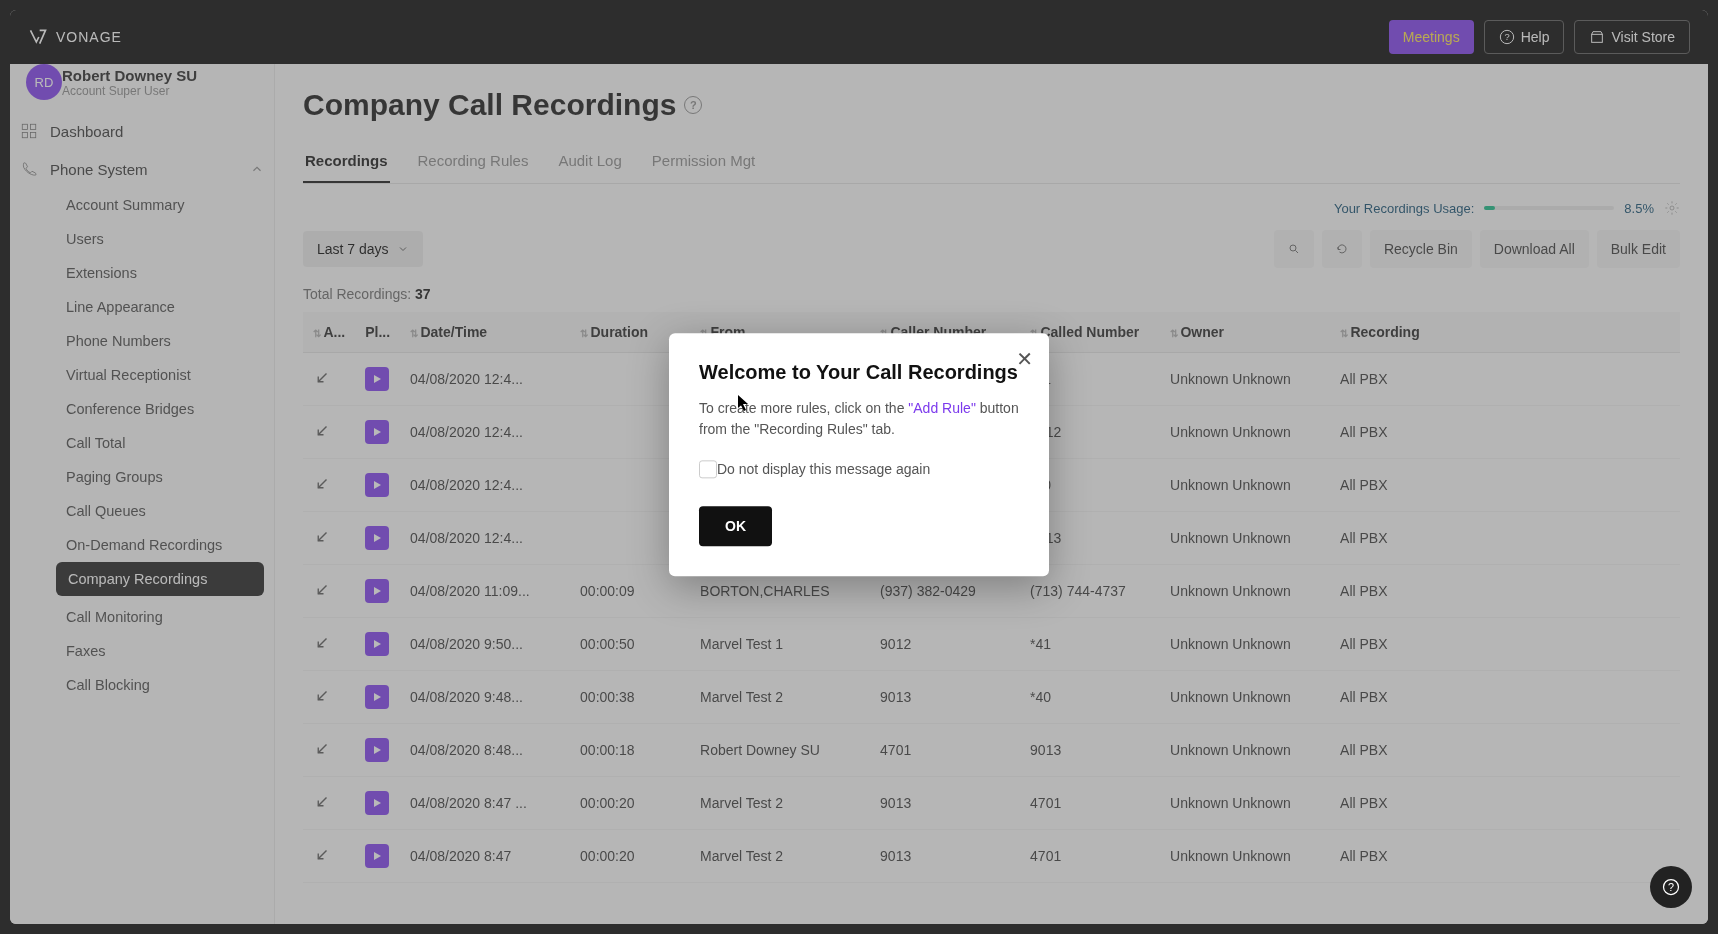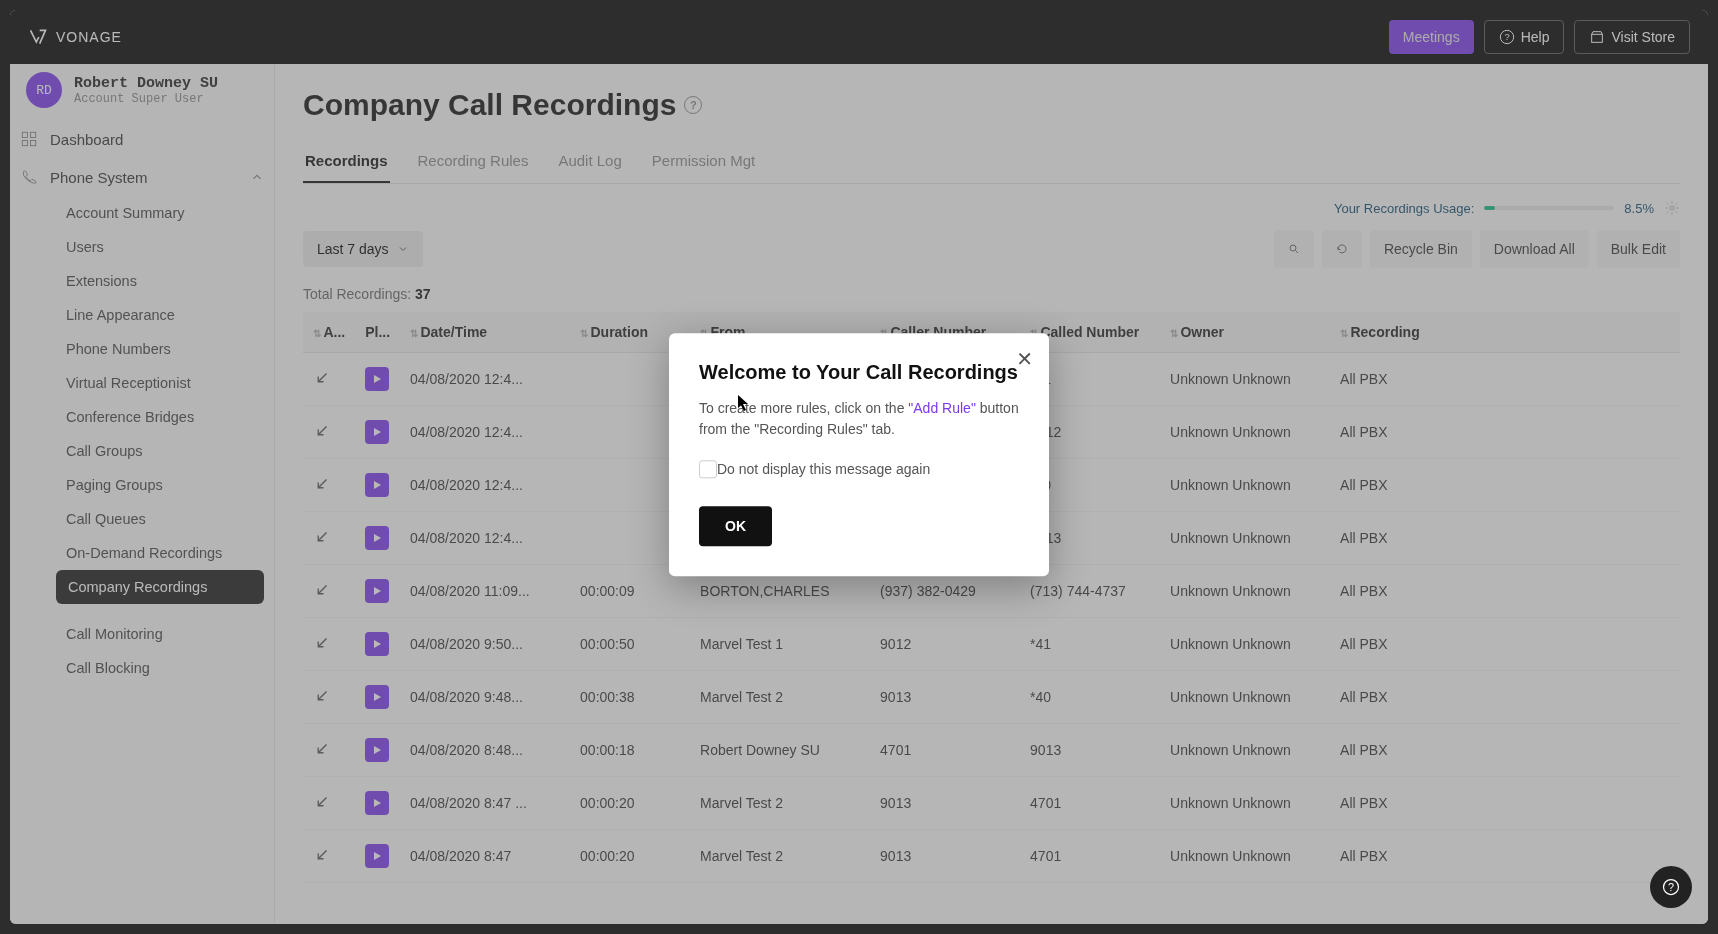--- a/index.html
+++ b/index.html
@@ -3,32 +3,32 @@
 <meta charset="utf-8">
 <style>
 * { box-sizing: border-box; margin: 0; padding: 0; }
 body { font-family: -apple-system, BlinkMacSystemFont, "Segoe UI", Arial, sans-serif; background: #000; width: 1718px; height: 934px; overflow: hidden; position: relative; }
 .app-shell { position: absolute; top: 10px; left: 10px; right: 10px; bottom: 10px; background: #f5f5f5; border-radius: 6px; overflow: hidden; display: flex; flex-direction: column; }
 .header { background: #000; height: 54px; display: flex; align-items: center; padding: 0 18px; }
 .logo { display: flex; align-items: center; color: #fff; font-weight: 400; letter-spacing: 1px; font-size: 14px; }
 .logo svg { margin-right: 8px; }
 .header-right { margin-left: auto; display: flex; gap: 10px; }
 .hbtn { display: inline-flex; align-items: center; gap: 6px; height: 34px; padding: 0 14px; border-radius: 4px; font-size: 14px; cursor: pointer; }
-.hbtn.meetings { background: #7c3aed; color: #e5e5e5; border: none; }
+.hbtn.meetings { background: #7c3aed; color: #fde047; border: none; }
 .hbtn.outline { background: transparent; color: #fff; border: 1px solid #555; }
 .body { flex: 1; display: flex; overflow: hidden; }
 .sidebar { width: 265px; background: #f7f7f7; border-right: 1px solid #e5e5e5; overflow-y: auto; padding-bottom: 20px; }
-.userblock { display: flex; align-items: center; gap: 12px; padding: 8px 16px 12px; font-family: Liberation Mono, monospace; }
+.userblock { display: flex; align-items: center; padding: 0 16px 12px; }
 .avatar { width: 36px; height: 36px; border-radius: 50%; background: #7c3aed; color: #fff; display: flex; align-items: center; justify-content: center; font-size: 13px; font-weight: 500; }
 .userinfo .uname { font-size: 15px; font-weight: 600; color: #222; }
 .userinfo .urole { font-size: 12px; color: #888; }
 .nav-item { display: flex; align-items: center; gap: 12px; padding: 10px 10px; font-size: 15px; color: #333; cursor: pointer; }
 .nav-item .chev { margin-left: auto; }
 .nav-sub { padding-left: 56px; font-size: 14.5px; color: #444; padding-top: 9px; padding-bottom: 9px; cursor: pointer; }
-.nav-sub.active { background: #1a1a1a; color: #fff; border-radius: 6px; margin: 0 10px 13px 46px; padding-left: 12px; }
+.nav-sub.active { background: #1a1a1a; color: #fff; border-radius: 6px; margin: 0 10px 4px 46px; padding-left: 12px; }
 .main { flex: 1; padding: 24px 28px; overflow-y: auto; background: #fafafa; position: relative; }
 .page-title { font-size: 30px; font-weight: 600; color: #111; display: flex; align-items: center; gap: 8px; }
 .page-title .qicon { width: 18px; height: 18px; border: 1.5px solid #888; border-radius: 50%; display: inline-flex; align-items: center; justify-content: center; font-size: 11px; color: #888; }
 .tabs { display: flex; gap: 26px; border-bottom: 1px solid #e0e0e0; margin-top: 18px; }
 .tab { padding: 12px 2px; font-size: 15px; color: #888; cursor: pointer; border-bottom: 2px solid transparent; }
 .tab.active { color: #111; font-weight: 600; border-bottom-color: #111; }
 .usage-row { display: flex; justify-content: flex-end; align-items: center; gap: 10px; margin-top: 16px; font-size: 13px; color: #0c4a6e; }
 .usage-bar { width: 130px; height: 4px; background: #e5e5e5; border-radius: 2px; position: relative; }
 .usage-bar .fill { position: absolute; left: 0; top: 0; bottom: 0; width: 8.5%; background: #10b981; border-radius: 2px; }
 .gear { color: #888; cursor: pointer; }
@@ -118,26 +118,27 @@
           </svg>
       </div>
       <div id="sidebar-subs">
           <div class="nav-sub">Account Summary</div>
           <div class="nav-sub">Users</div>
           <div class="nav-sub">Extensions</div>
           <div class="nav-sub">Line Appearance</div>
           <div class="nav-sub">Phone Numbers</div>
           <div class="nav-sub">Virtual Receptionist</div>
           <div class="nav-sub">Conference Bridges</div>
-          <div class="nav-sub">Call Groups</div>
+          <div class="nav-sub">Call Total</div>
           <div class="nav-sub">Paging Groups</div>
           <div class="nav-sub">Call Queues</div>
           <div class="nav-sub">On-Demand Recordings</div>
           <div class="nav-sub active">Company Recordings</div>
           <div class="nav-sub">Call Monitoring</div>
+          <div class="nav-sub">Faxes</div>
           <div class="nav-sub">Call Blocking</div>
         </div>
     </div>
 
     <div class="main">
       <div class="page-title">
         <span>Company Call Recordings</span>
         <span class="qicon">?</span>
       </div>
       <div class="tabs" id="tabs">

